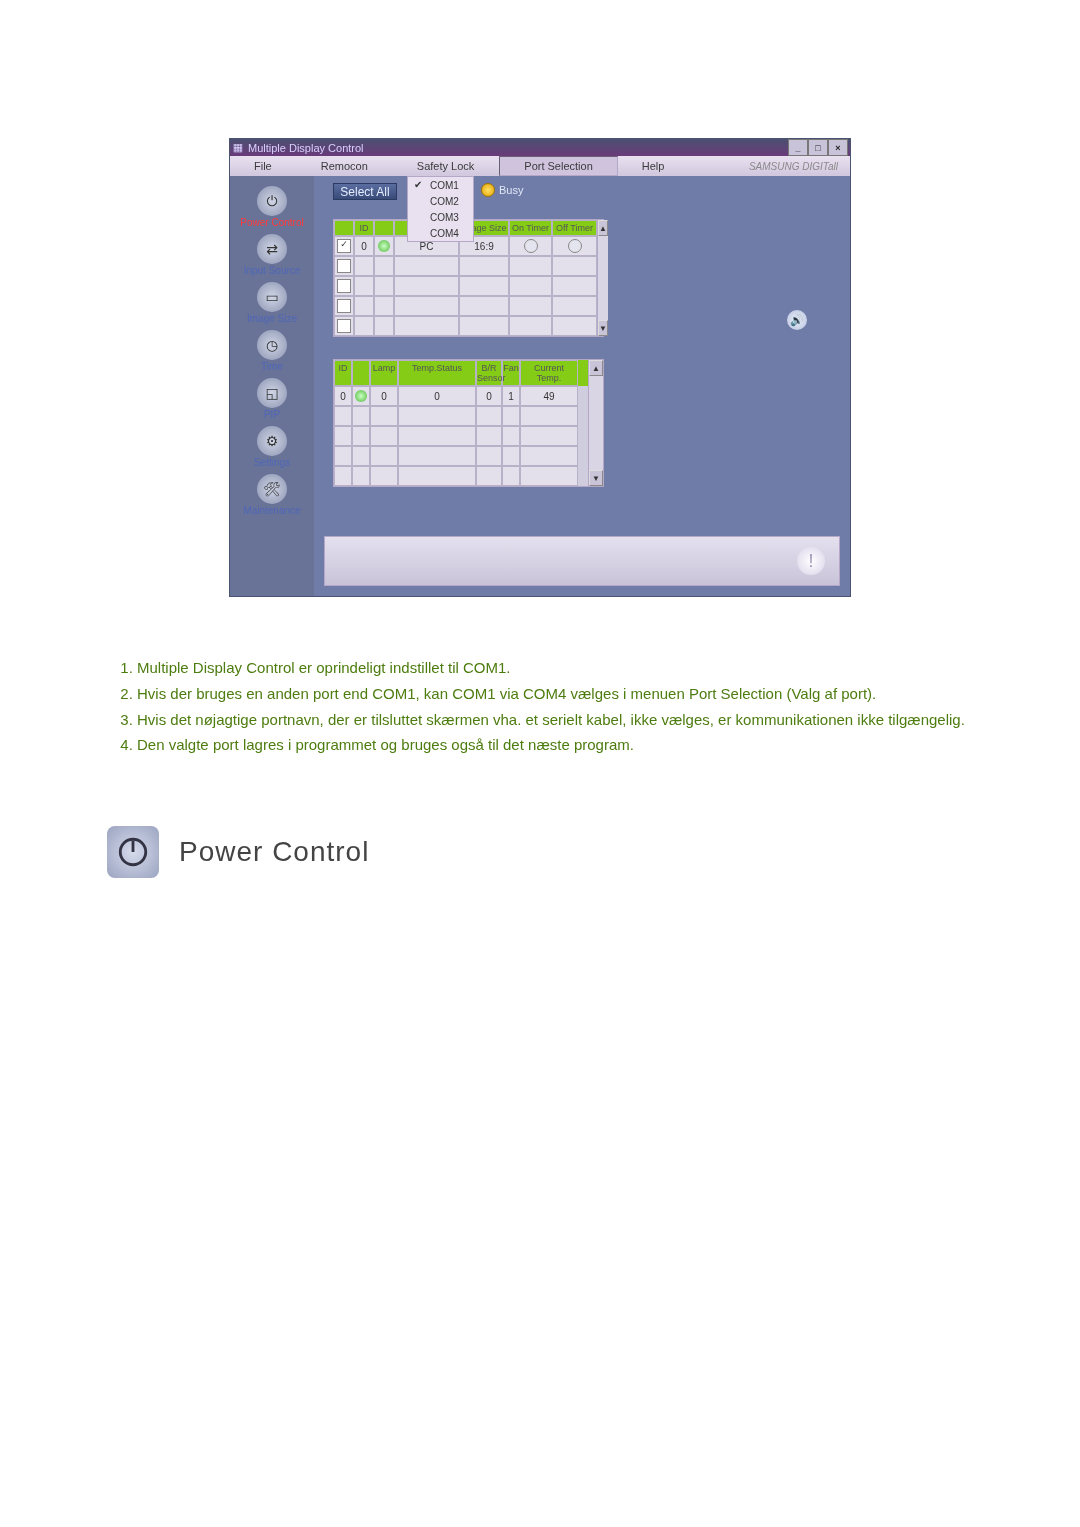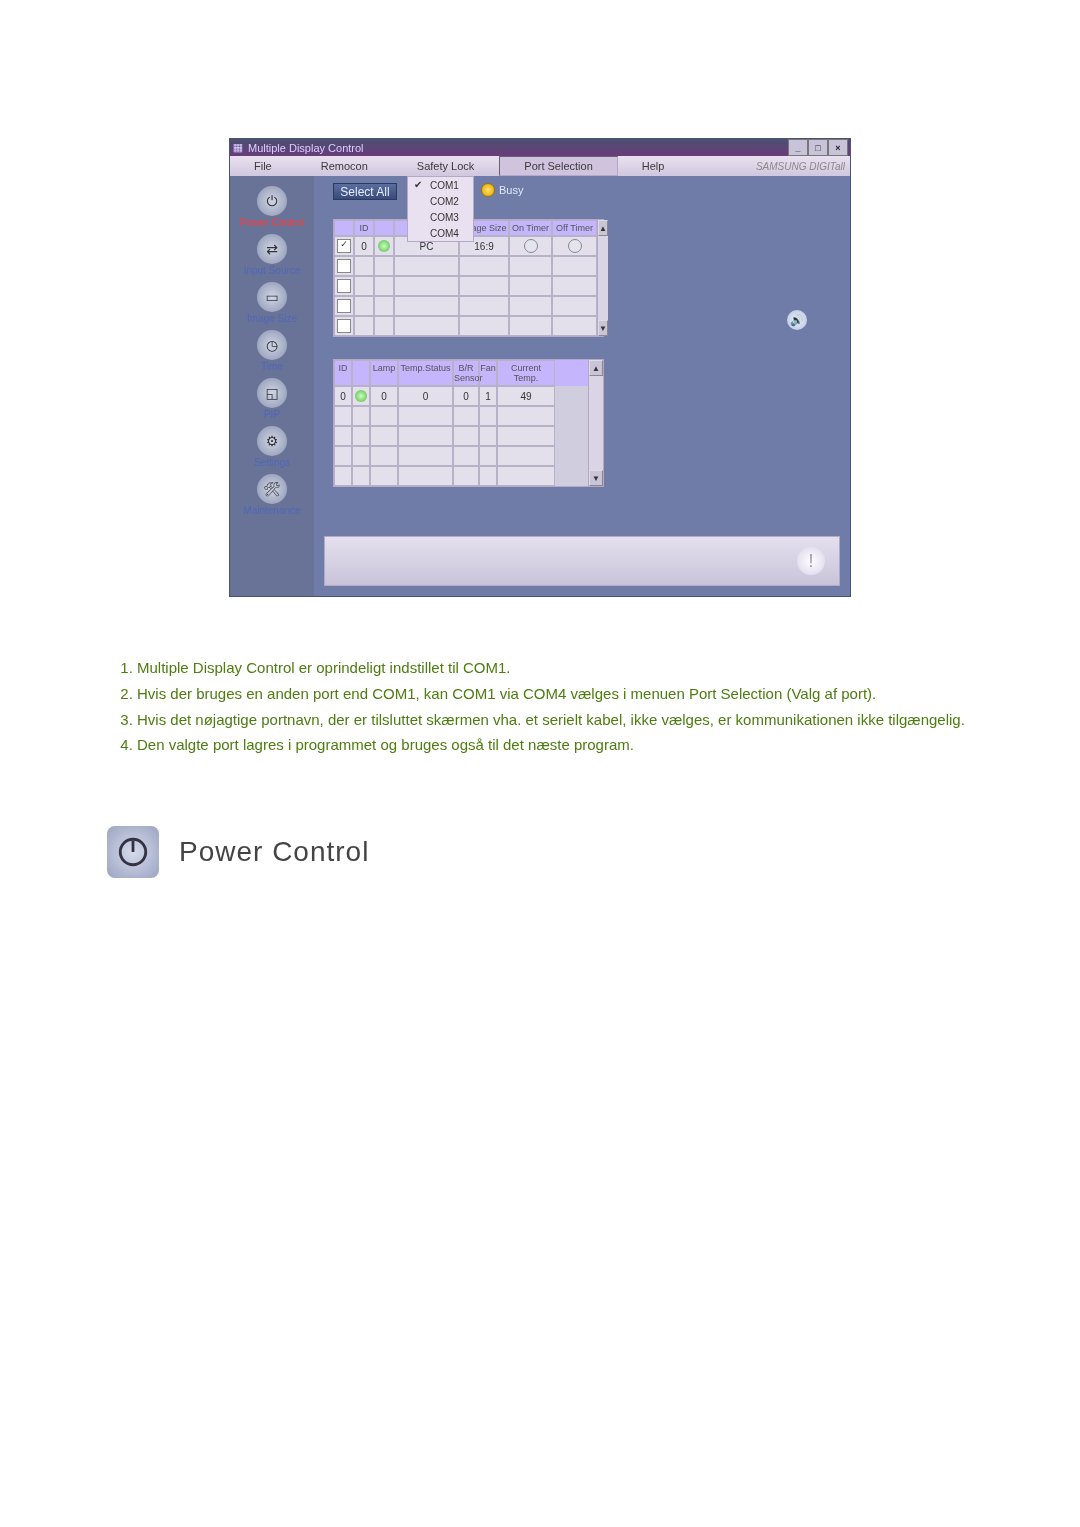--- a/index.html
+++ b/index.html
@@ -5,48 +5,48 @@
 body{margin:0;background:#fff;font-family:Arial,Helvetica,sans-serif;color:#222;font-size:15px}
 .page{width:1080px;margin:0 auto;padding:138px 97px 0 97px;box-sizing:border-box}
 .app{width:620px;height:457px;margin:0 auto 60px auto;background:#6f7ca8;border:1px solid #4a5370;position:relative;font-size:11px;color:#fff}
 .titlebar{height:17px;background:linear-gradient(#4b5072,#6a3b7a);display:flex;align-items:center;padding:0 2px;color:#d9d0ff;font-size:11px}
 .titlebar .ticon{width:12px;height:12px;margin-right:4px;display:flex;align-items:center;justify-content:center}
 .titlebar .wbtns{margin-left:auto;display:flex;gap:0}
 .wbtn{width:18px;height:15px;background:#c9c3d9;border:1px solid #777;display:flex;align-items:center;justify-content:center;color:#222;font-size:9px;font-weight:bold}
 .menubar{height:20px;background:linear-gradient(#e9e1f0,#d1c7de);display:flex;align-items:stretch;color:#3a3a3a;font-size:11px}
 .menubar .mitem{padding:0 24px;display:flex;align-items:center;border-right:1px solid transparent}
 .menubar .mitem.open{background:#cfc3de;border:1px inset #b4a7c7}
-.menubar .brand{margin-left:auto;padding-right:5px;display:flex;align-items:center;color:#8a8a8a;font-style:italic;font-size:10px}
+.menubar .brand{margin-left:auto;padding-right:12px;display:flex;align-items:center;color:#8a8a8a;font-style:italic;font-size:10px}
 .dropdown{position:absolute;left:177px;top:37px;width:65px;background:#e9e1f0;border:1px solid #b4a7c7;z-index:10;color:#333}
 .dropdown .ditem{display:flex;align-items:center;height:16px;padding:0 6px;font-size:10px}
 .dropdown .ditem .chk{width:12px;height:12px;margin-right:4px;border:0;background:transparent}
 .dropdown .ditem .chkmark{font-size:10px;color:#333}
 .body{position:absolute;left:0;top:37px;right:0;bottom:0;display:flex}
 .sidebar{width:84px;background:#687397;padding-top:6px}
 .snav{display:flex;flex-direction:column;align-items:center;gap:0}
 .sitem{width:84px;padding:4px 0 2px 0;display:flex;flex-direction:column;align-items:center;color:#4f66b8}
 .sitem span.icon{width:30px;height:30px;border-radius:50%;background:radial-gradient(#d0d6e6,#8a93b0);display:flex;align-items:center;justify-content:center;color:#333;font-size:14px}
 .sitem.active span.lbl{color:#ff3a3a}
 .sitem span.lbl{font-size:10px;margin-top:1px}
 .main{flex:1;position:relative}
 .selbar{position:absolute;left:19px;top:7px;width:62px;height:15px;background:linear-gradient(#5b6ea0,#384a78);border:1px solid #2a3a60;display:flex;align-items:center;justify-content:center;color:#e4ecff;font-size:12px}
 .busy{position:absolute;left:167px;top:7px;display:flex;align-items:center;gap:4px;color:#e0e6f4;font-size:11px}
 .busy .dot{width:12px;height:12px;border-radius:50%;background:radial-gradient(#ffe066,#e2a200);border:1px solid #a07500}
 .tbl{position:absolute;background:#d0cede;border:1px solid #b4a7c7;font-size:10px;color:#333}
-.tbl .hdr{display:flex;background:#c4b5fd}
+.tbl .hdr{display:flex;background:#84cc16}
 .tbl .hdr div{border:1px solid #b8b2c8;box-sizing:border-box;text-align:center;padding:2px 0;font-size:9px;color:#555}
 .tbl .row{display:flex}
 .tbl .row div{border:1px solid #b8b2c8;box-sizing:border-box;text-align:center;padding:2px 0;height:20px;display:flex;align-items:center;justify-content:center;background:#e3e0ec;font-size:10px}
 .tbl .scroll{width:14px;background:#d2cddc;border-left:1px solid #b4a7c7;display:flex;flex-direction:column}
 .tbl .scroll .sbtn{height:14px;background:#cac4d8;border:1px outset #ddd;font-size:8px;display:flex;align-items:center;justify-content:center}
 .tbl .scroll .strack{flex:1;background:#d9d5e4}
 .t1{left:19px;top:43px;width:269px}
 .t1 .c0{width:20px}.t1 .c1{width:20px}.t1 .c2{width:20px}.t1 .c3{width:65px}.t1 .c4{width:50px}.t1 .c5{width:43px}.t1 .c6{width:45px}
 .t2{left:19px;top:183px;width:269px}
-.t2 .c0{width:18px}.t2 .c1{width:18px}.t2 .c2{width:28px}.t2 .c3{width:55px}.t2 .c4{width:26px}.t2 .c5{width:18px}.t2 .c6{width:58px}
+.t2 .c0{width:18px}.t2 .c1{width:18px}.t2 .c2{width:28px}.t2 .c3{width:78px}.t2 .c4{width:26px}.t2 .c5{width:18px}.t2 .c6{width:58px}
 .chk2{width:12px;height:12px;border:1px solid #888;background:#fff;display:inline-block}
 .chk2.on::after{content:"✓";font-size:9px;color:#333;position:relative;top:-2px}
 .ledg{width:12px;height:12px;border-radius:50%;background:radial-gradient(#caffc4,#4fb83a);display:inline-block}
 .ledoff{width:12px;height:12px;border-radius:50%;border:1px solid #888;background:#e4e4ee;display:inline-block}
 .panel{position:absolute;left:298px;top:43px;width:208px}
 .pbtn{display:inline-flex;align-items:center;justify-content:center;width:95px;height:22px;background:linear-gradient(#5a6b9a,#384a78);border:1px solid #2a3a60;color:#fff;font-size:11px;border-radius:2px}
 .pbtn .pdot{width:8px;height:8px;border-radius:50%;margin-right:6px}
 .pbtn.on .pdot{background:radial-gradient(#caffc4,#4fb83a)}
 .pbtn.off .pdot{background:radial-gradient(#ffb3b3,#cc2a2a)}
 .vol{margin-top:28px;color:#e0e6f4;font-size:11px;display:flex;align-items:center;gap:8px}

